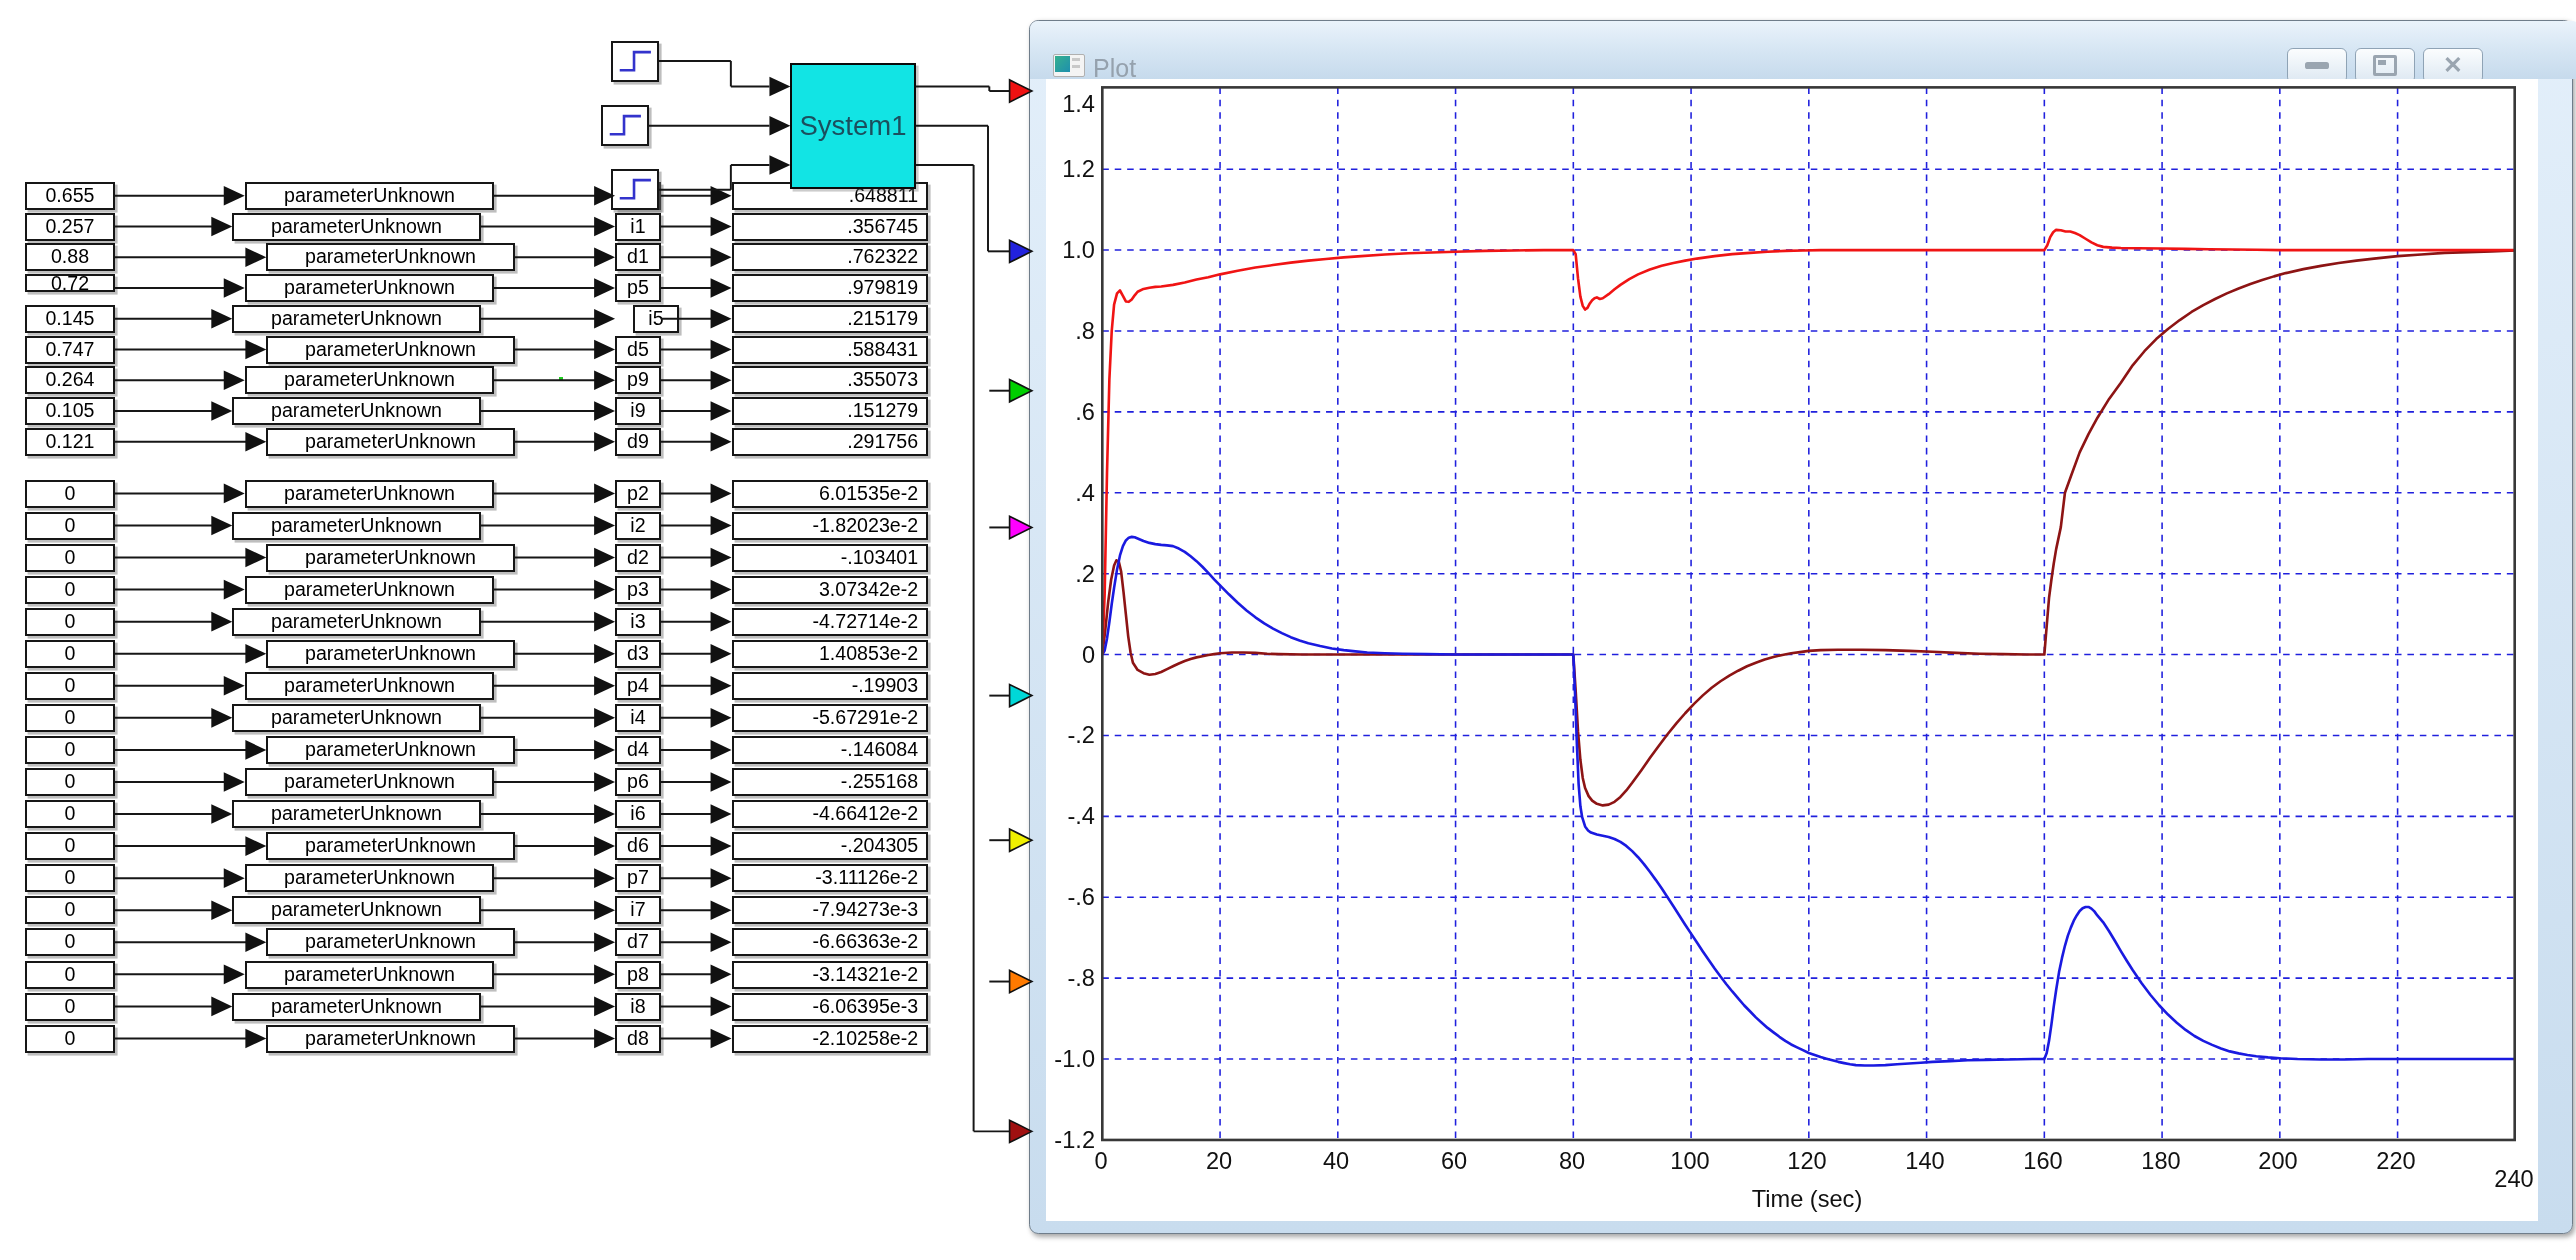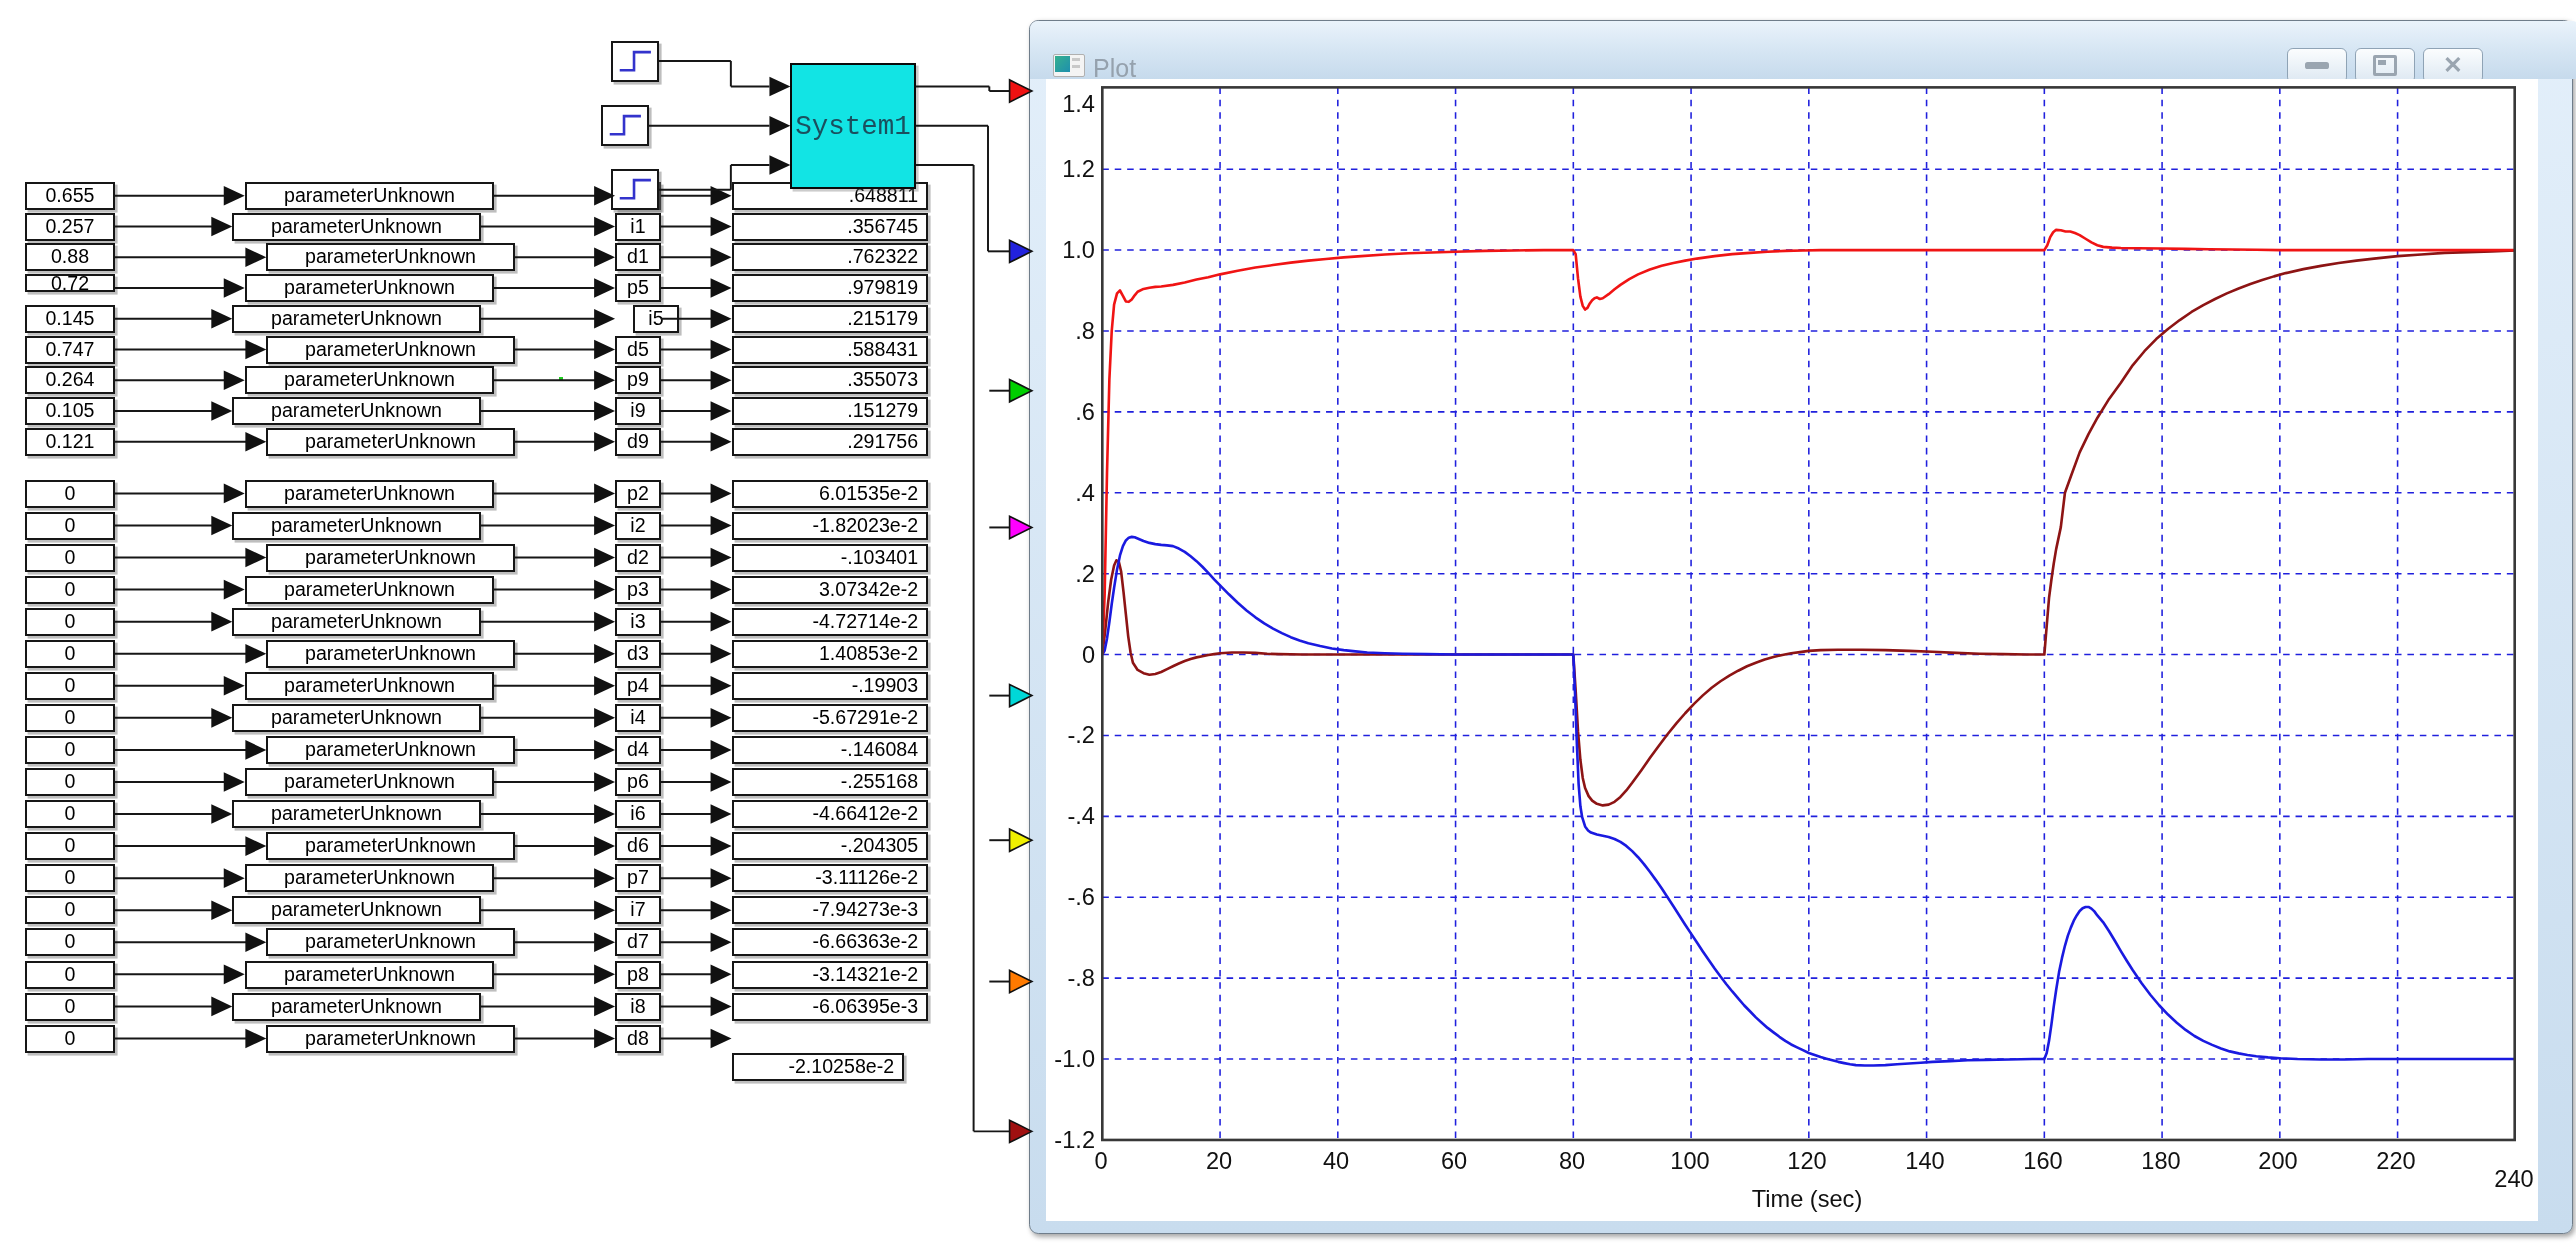--- a/index.html
+++ b/index.html
@@ -142,37 +142,37 @@
       <div class="box" style="left: 245px; top: 961px; width: 249px; height: 27.5px;">parameterUnknown</div>
       <div class="box" style="left: 615px; top: 961px; width: 46px; height: 27.5px;">p8</div>
       <div class="box value" style="left: 732px; top: 961px; width: 196px; height: 27.5px;">-3.14321e-2</div>
       <div class="box" style="left: 25px; top: 993px; width: 90px; height: 27.5px;">0</div>
       <div class="box" style="left: 232px; top: 993px; width: 249px; height: 27.5px;">parameterUnknown</div>
       <div class="box" style="left: 615px; top: 993px; width: 46px; height: 27.5px;">i8</div>
       <div class="box value" style="left: 732px; top: 993px; width: 196px; height: 27.5px;">-6.06395e-3</div>
       <div class="box" style="left: 25px; top: 1025px; width: 90px; height: 27.5px;">0</div>
       <div class="box" style="left: 266px; top: 1025px; width: 249px; height: 27.5px;">parameterUnknown</div>
       <div class="box" style="left: 615px; top: 1025px; width: 46px; height: 27.5px;">d8</div>
-      <div class="box value" style="left: 732px; top: 1025px; width: 172px; height: 27.5px; margin-top: 28px;">-2.10258e-2</div>
+      <div class="box value" style="left: 732px; top: 1025px; width: 196px; height: 27.5px;">-2.10258e-2</div>
       <div class="box" style="left: 611px; top: 41px; width: 48px; height: 41px;">
         <svg width="44" height="37" viewBox="0 0 67 57">
      <polyline points="10,42 32,42 32,14 58,14" fill="none" stroke="#3333cc" stroke-width="4"></polyline>
         </svg>
       </div>
       <div class="box" style="left: 601px; top: 105px; width: 48px; height: 41px;">
         <svg width="44" height="37" viewBox="0 0 67 57">
      <polyline points="10,42 32,42 32,14 58,14" fill="none" stroke="#3333cc" stroke-width="4"></polyline>
         </svg>
       </div>
       <div class="box" style="left: 611px; top: 169px; width: 48px; height: 41px;">
         <svg width="44" height="37" viewBox="0 0 67 57">
      <polyline points="10,42 32,42 32,14 58,14" fill="none" stroke="#3333cc" stroke-width="4"></polyline>
         </svg>
       </div>
-      <div class="sysblock" style="left: 790px; top: 63px; width: 126px; height: 126px; font-family: Liberation Mono, monospace;">System1</div>
+      <div class="sysblock" style="left: 790px; top: 63px; width: 126px; height: 126px;">System1</div>
     </div>
   <div id="stray-dot"></div>
 
   <div id="plot-window">
     <div id="plot-titlebar">
       <div id="plot-title-icon">
         <div class="pane"></div>
           <div class="l1"></div>
           <div class="l2"></div>
       </div>

